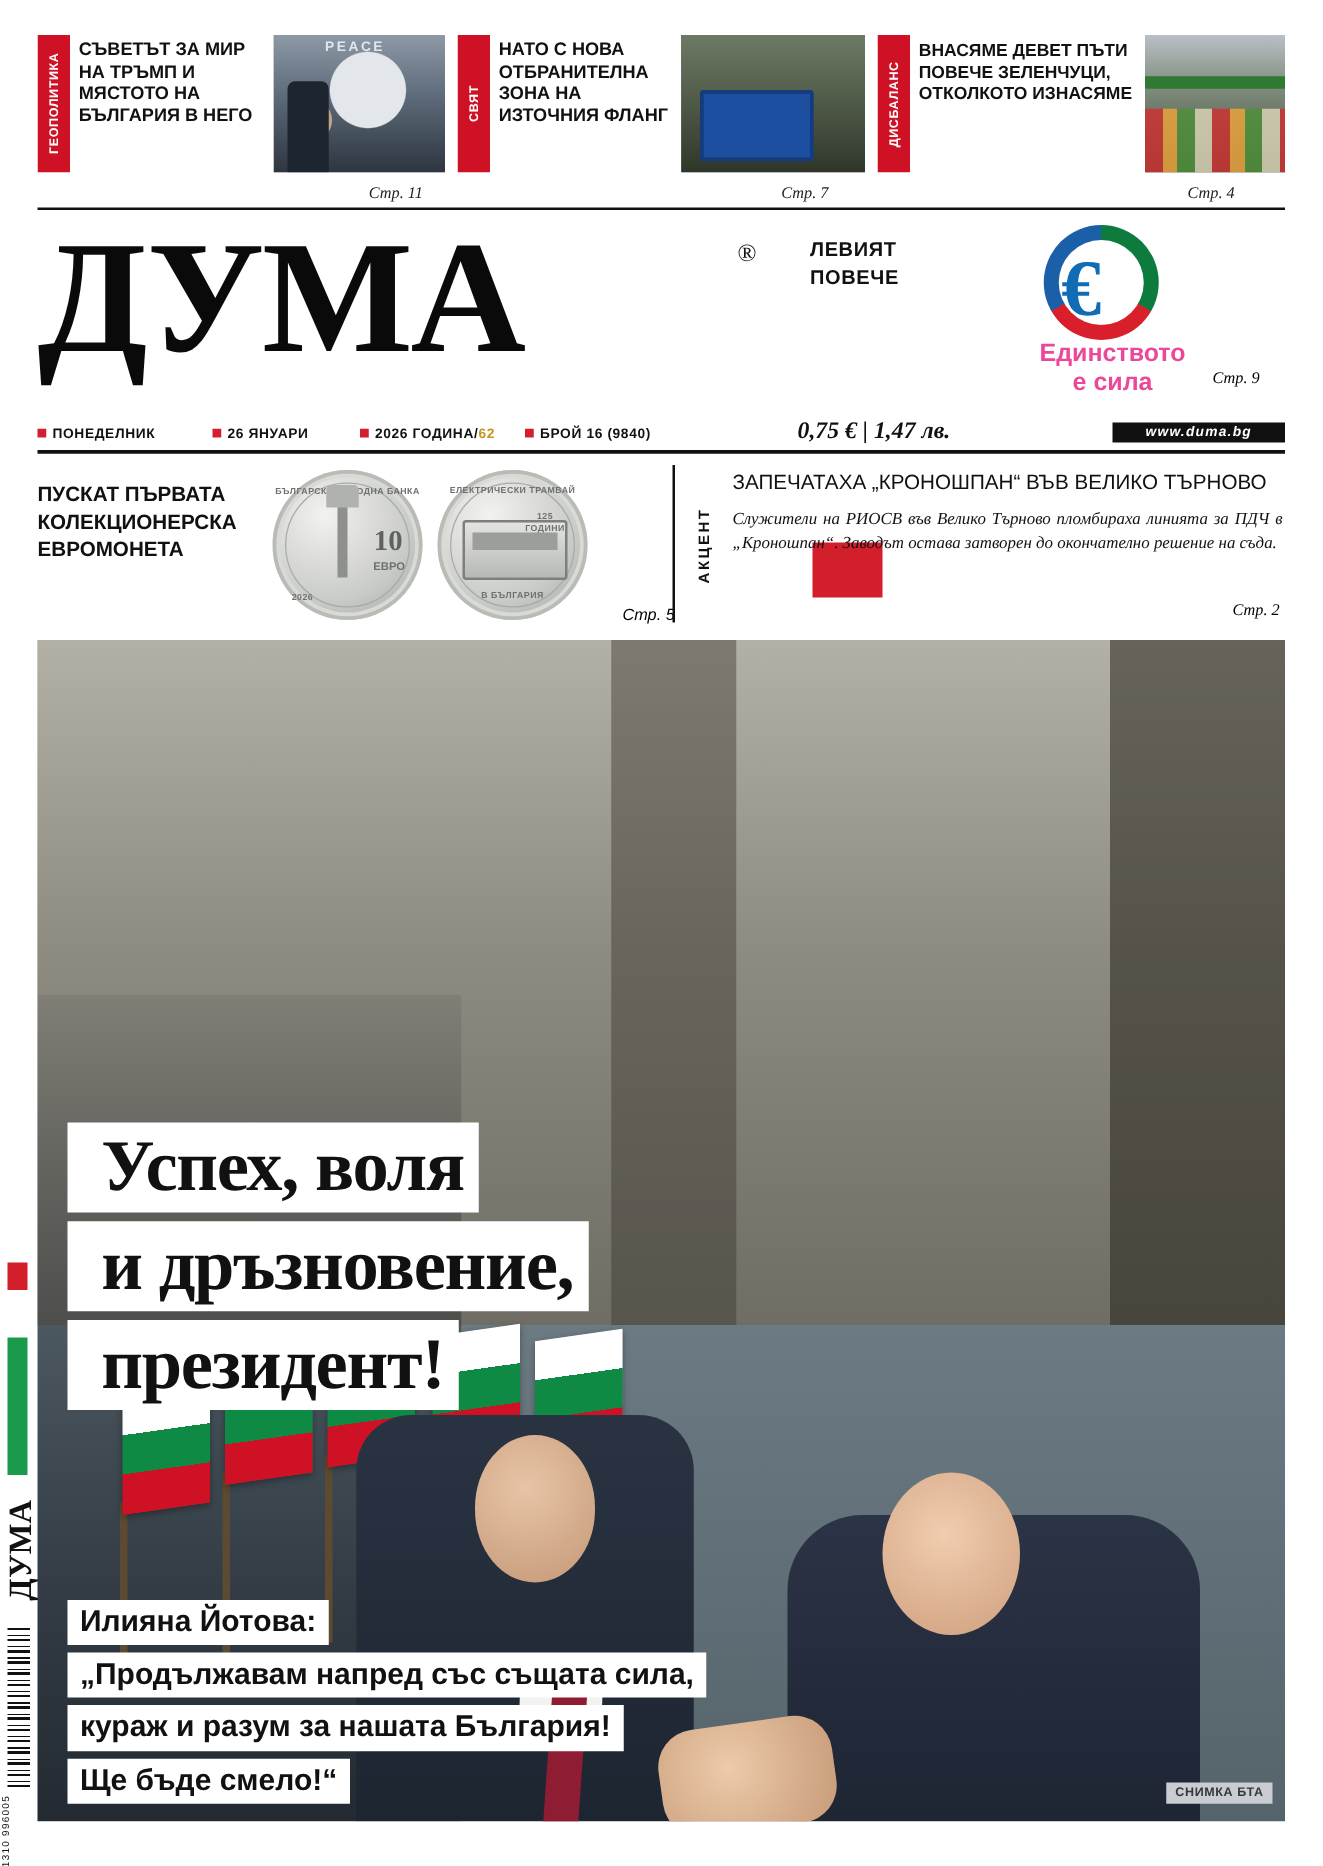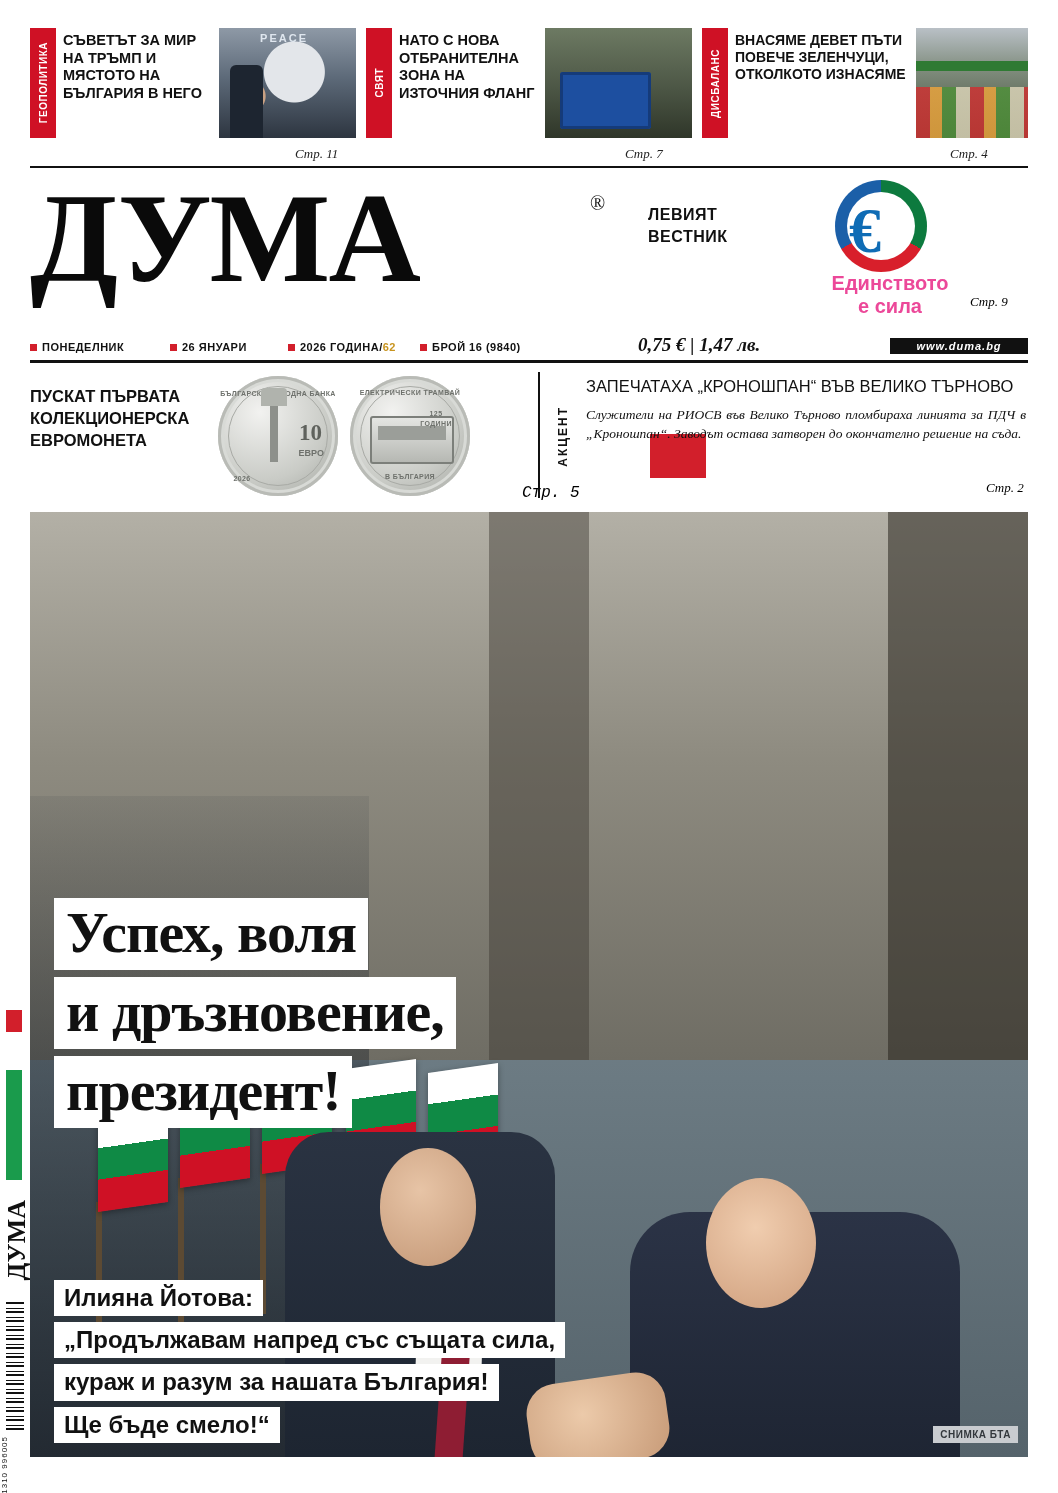--- a/index.html
+++ b/index.html
@@ -39,21 +39,21 @@
   .strrow div{position:absolute;font-family:"Liberation Serif",serif;font-style:italic;font-size:13px;color:#222;}
   .sp1{left:265px;} .sp2{left:595px;} .sp3{left:920px;}
 
   .hr-top{position:absolute;left:30px;top:166px;width:998px;height:2px;background:#111;}
 
   
   .masthead{position:absolute;left:30px;top:172px;width:998px;height:150px;}
   .logo{position:absolute;left:0;top:2px;font-family:"Liberation Serif",serif;font-weight:bold;font-size:128px;
         letter-spacing:-2px;color:#0a0a0a;line-height:1;}
   .logo-r{position:absolute;left:560px;top:20px;font-size:20px;font-family:"Liberation Serif",serif;color:#111;}
-  .levy{position:absolute;left:618px;top:32px;font-size:16px;font-weight:bold;color:#111;line-height:1.35;letter-spacing:.5px;}
+  .levy{position:absolute;left:618px;top:18px;font-size:16px;font-weight:bold;color:#111;line-height:1.35;letter-spacing:.5px;}
   .redsq{position:absolute;left:620px;top:262px;width:56px;height:44px;background:#d21f2b;}
   .euro-logo{position:absolute;left:745px;top:8px;width:230px;height:125px;}
   .euro-circle{position:absolute;left:60px;top:0;width:92px;height:92px;border-radius:50%;
       background:conic-gradient(#0d7a3e 0deg 120deg,#d81f2b 120deg 240deg,#1b5fa8 240deg 360deg);}
   .euro-circle:after{content:"";position:absolute;left:12px;top:12px;width:68px;height:68px;border-radius:50%;background:#fff;}
   .euro-sign{position:absolute;left:74px;top:14px;font-size:64px;font-weight:bold;color:#0f6cb5;font-family:"Liberation Serif",serif;z-index:3;}
   .euro-text{position:absolute;left:0;top:92px;width:230px;text-align:center;color:#ec4899;font-weight:bold;font-size:20px;line-height:1.15;}
   .str9{position:absolute;left:940px;top:122px;font-family:"Liberation Serif",serif;font-style:italic;font-size:13px;}
 
   
@@ -77,21 +77,21 @@
   .coin2{left:320px;}
   .coin-in{position:absolute;inset:10px;border-radius:50%;border:1px solid #a8aaa5;}
   .coin-t{position:absolute;width:100%;text-align:center;font-size:7px;font-weight:bold;color:#6e716c;letter-spacing:.4px;}
   .coin-big{position:absolute;right:16px;top:44px;font-size:23px;font-weight:bold;color:#5f625d;font-family:"Liberation Serif",serif;}
   .coin-sub{position:absolute;right:14px;top:72px;font-size:9px;font-weight:bold;color:#6e716c;}
   .tram{position:absolute;left:20px;top:40px;width:80px;height:44px;border:2px solid #7c7f7a;border-radius:3px;
         background:linear-gradient(180deg,#e4e5e2,#b6b8b3);}
   .tram:after{content:"";position:absolute;left:6px;top:8px;width:68px;height:14px;background:#9b9e99;}
   .lamp{position:absolute;left:52px;top:26px;width:8px;height:60px;background:#8d908b;}
   .lamp:before{content:"";position:absolute;left:-9px;top:-14px;width:26px;height:18px;background:#b0b3ad;border-radius:4px 4px 0 0;}
-  .str5{position:absolute;left:468px;top:112px;font-family:Liberation Mono, monospace;font-style:italic;font-size:16px;margin-left:24px;}
+  .str5{position:absolute;left:468px;top:112px;font-family:Liberation Sans, sans-serif;font-style:italic;font-size:13px;}
 
   .vsep{position:absolute;left:508px;top:0;width:2px;height:126px;background:#111;}
   .akcent{position:absolute;left:520px;top:14px;width:26px;height:100px;display:flex;align-items:center;justify-content:center;
       font-size:12px;font-weight:bold;letter-spacing:2px;color:#111;}
   .akcent span{writing-mode:vertical-rl;transform:rotate(180deg);}
   .akcent-box{position:absolute;left:556px;top:4px;width:440px;}
   .akcent-h{font-weight:normal;font-size:16.5px;color:#111;line-height:1.25;}
   .akcent-p{margin-top:8px;font-family:"Liberation Serif",serif;font-style:italic;font-size:13.5px;line-height:1.42;color:#111;text-align:justify;}
   .str2{position:absolute;left:400px;top:104px;font-family:"Liberation Serif",serif;font-style:italic;font-size:13px;}
 
@@ -125,21 +125,21 @@
   .hair{position:absolute;left:640px;top:638px;width:200px;height:230px;border-radius:100px 100px 60px 60px;
       background:radial-gradient(circle at 30% 25%,#d8a85c,#9d6c2b 70%);z-index:-1;}
   .hands{position:absolute;left:498px;top:866px;width:140px;height:86px;border-radius:30px;
       background:radial-gradient(circle at 40% 40%,#eccaaa,#c79a77);transform:rotate(-8deg);}
   .photo-credit{position:absolute;right:10px;bottom:14px;background:#c9ccd0;color:#33383d;font-size:10px;
       font-weight:bold;padding:3px 7px;letter-spacing:.5px;}
 
   
   .headline{position:absolute;left:24px;top:386px;}
   .hl{display:inline-block;background:#ffffff;color:#111;font-family:"Liberation Serif",serif;font-weight:bold;
-      font-size:58px;line-height:1.02;padding:5px 12px 8px 12px;margin-bottom:7px;letter-spacing:-1px;}
+      font-size:58px;line-height:1.02;padding:5px 12px 8px 27px;margin-bottom:7px;letter-spacing:-1px;}
   .sub{position:absolute;left:24px;top:768px;width:560px;}
   .sub .s0{display:inline-block;background:#fff;color:#111;font-weight:bold;font-size:24px;padding:4px 10px;margin-bottom:6px;}
   .sub .sl{display:inline-block;background:#fff;color:#111;font-weight:bold;font-size:24px;padding:4px 10px;margin-bottom:6px;line-height:1.18;}
 
   
   .spine{position:absolute;left:0;top:1000px;width:28px;height:470px;}
   .spine .sq-r{position:absolute;left:6px;top:10px;width:16px;height:22px;background:#d21f2b;}
   .spine .sq-g{position:absolute;left:6px;top:70px;width:16px;height:110px;background:#1a9b4c;}
   .spine .vt{position:absolute;left:2px;top:200px;font-family:"Liberation Serif",serif;font-weight:bold;font-size:26px;color:#111;}
   .spine .vt span{writing-mode:vertical-rl;transform:rotate(180deg);}
@@ -188,21 +188,21 @@
     <div class="sp2">Стр. 7</div>
     <div class="sp3">Стр. 4</div>
   </div>
   <div class="hr-top"></div>
 
   <div class="masthead">
     <div class="logo">ДУМА</div>
     <div class="logo-r">®</div>
     <div class="levy">
       <div>ЛЕВИЯТ</div>
-      <div>ВЕСТНИК</div>
+      <div>ПОВЕЧЕ</div>
     </div>
     <div class="redsq"></div>
     <div class="euro-logo">
       <div class="euro-circle"></div>
       <div class="euro-sign">€</div>
       <div class="euro-text">
         <div>Единството</div>
         <div>е сила</div>
       </div>
     </div>

